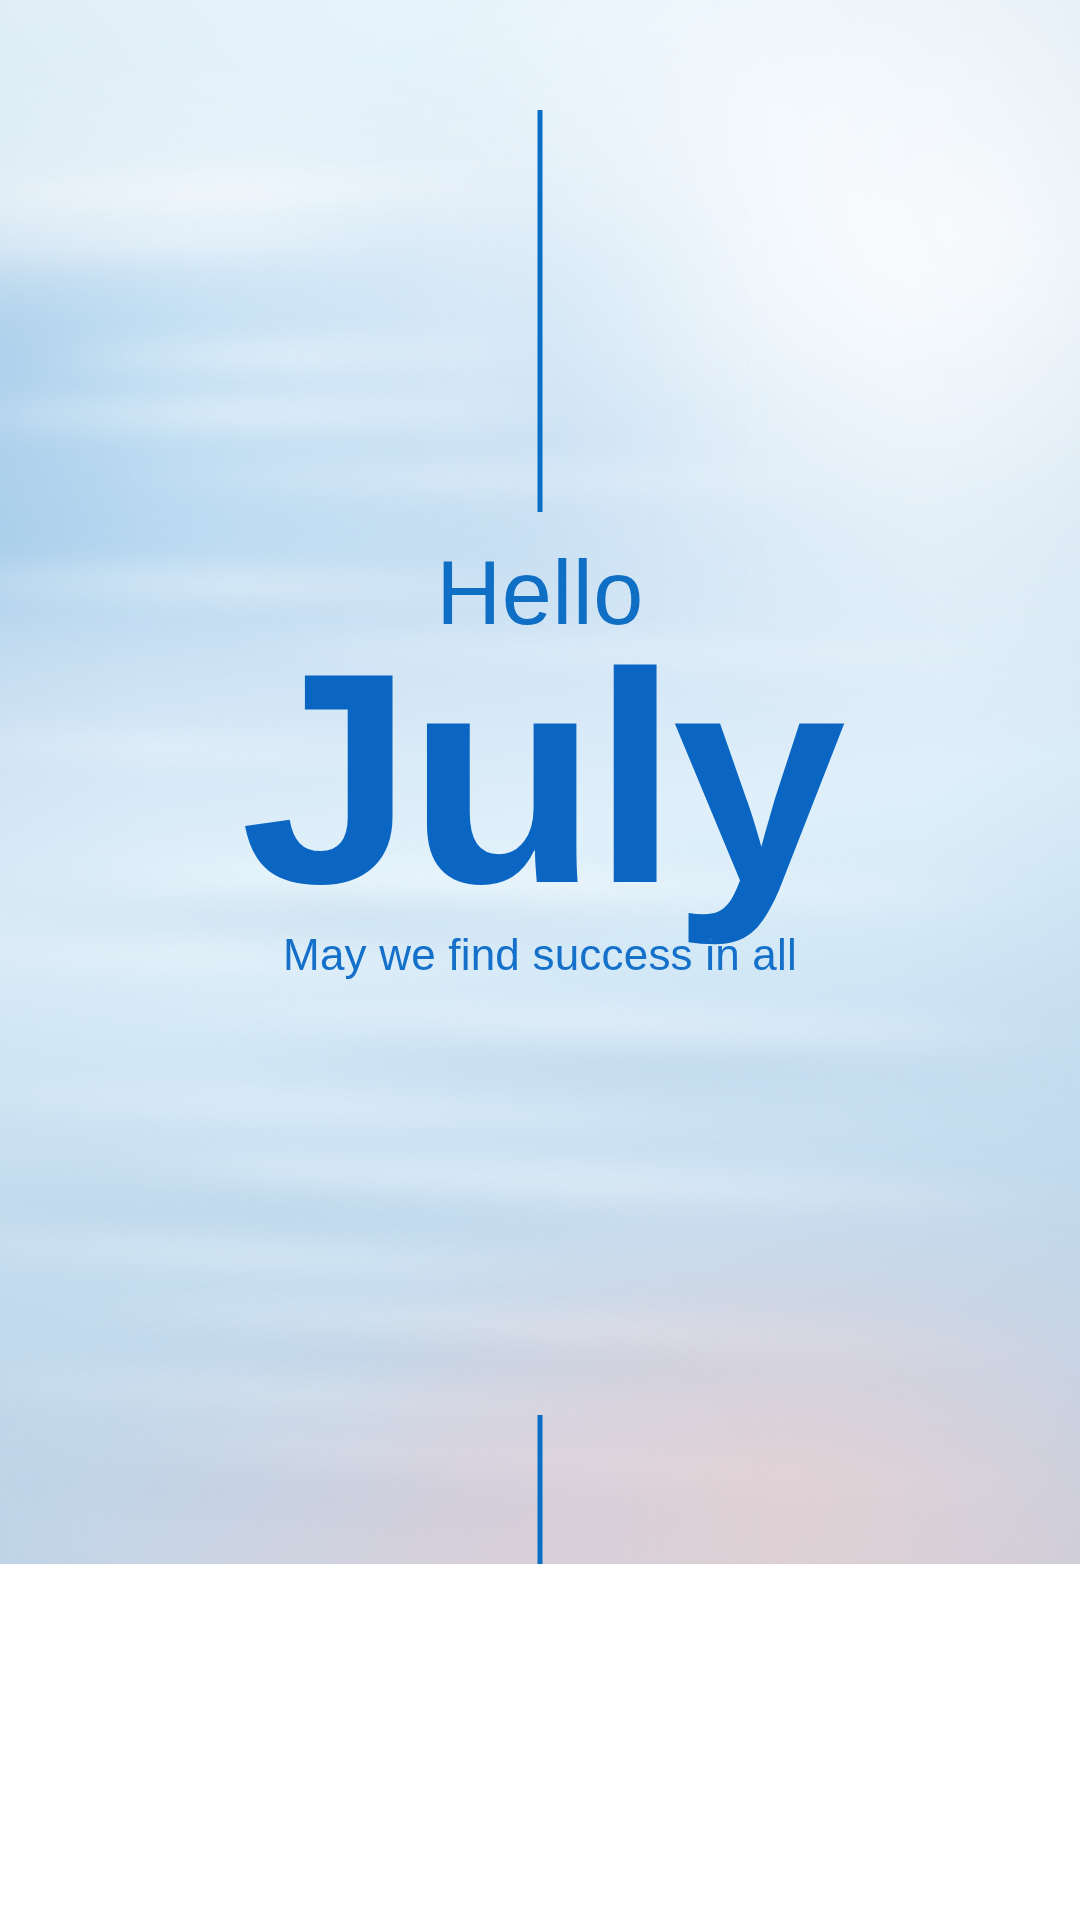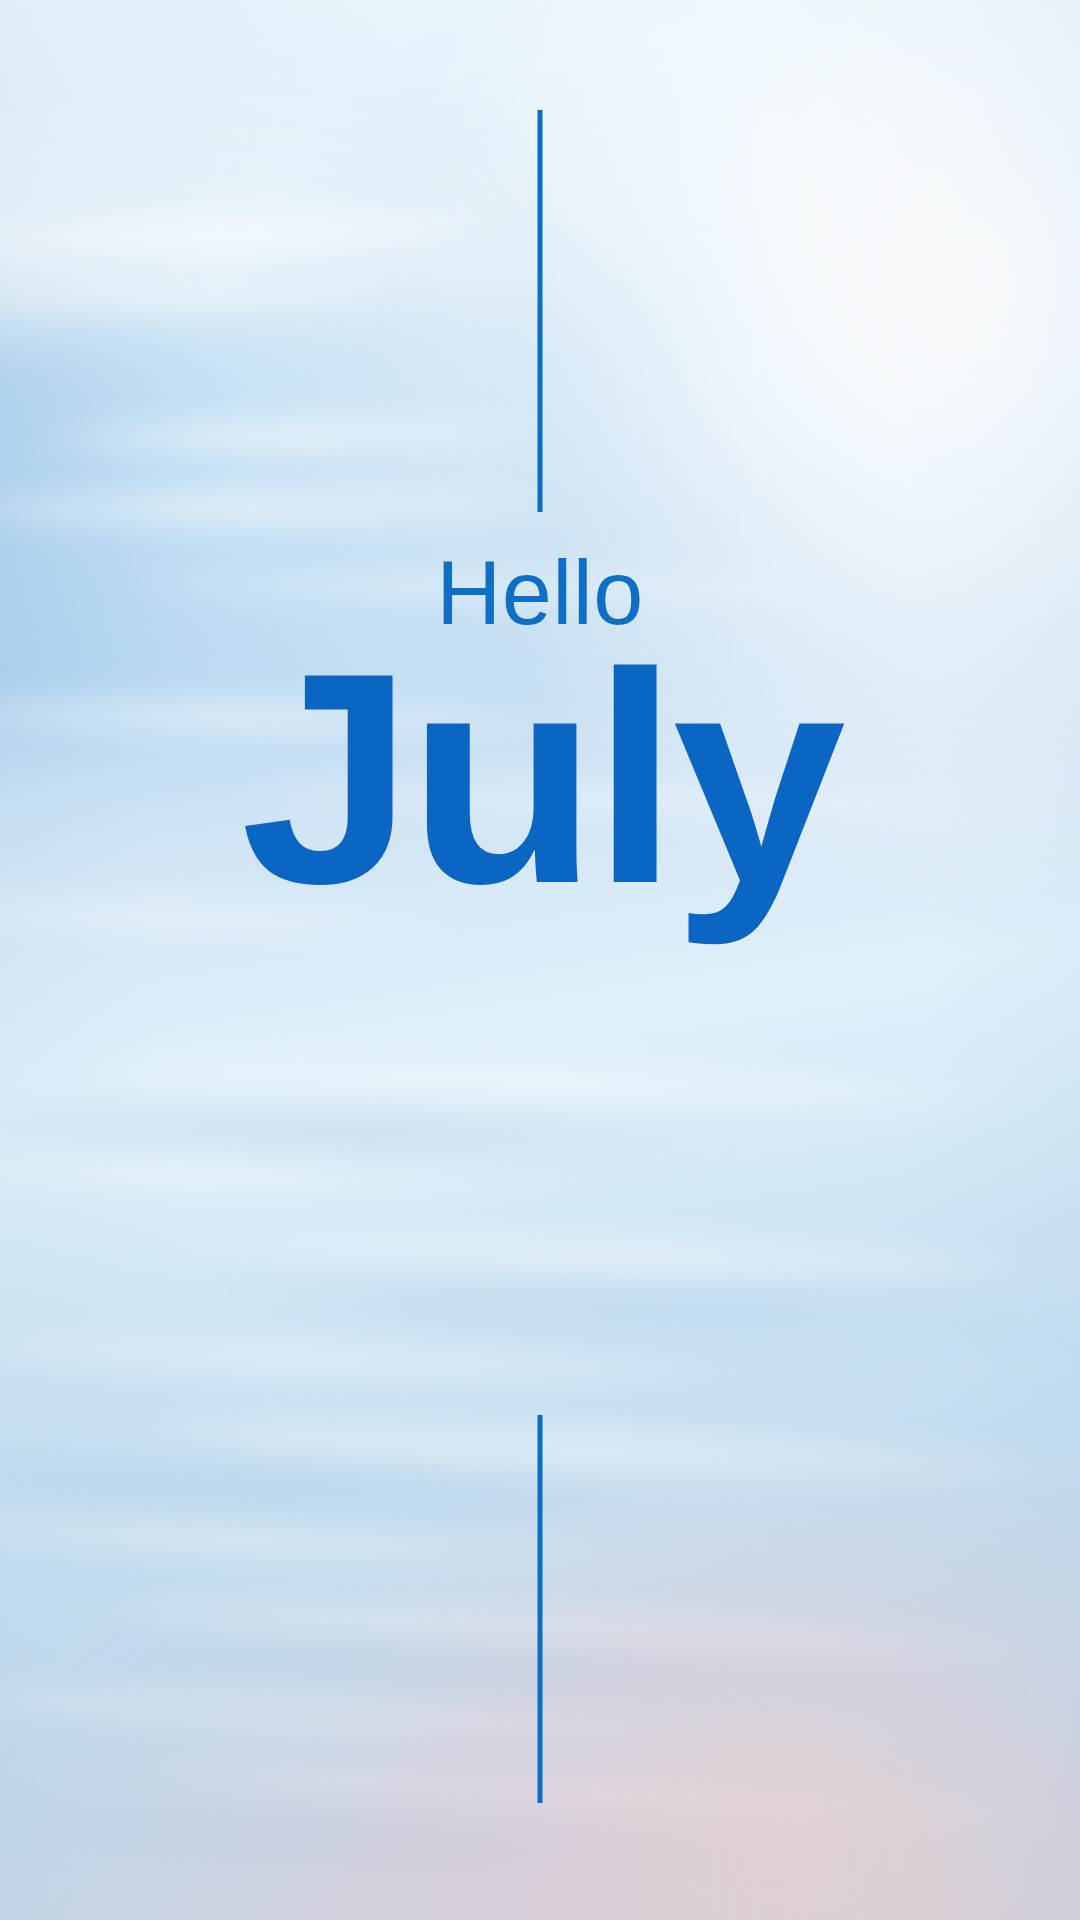--- a/index.html
+++ b/index.html
@@ -7,21 +7,21 @@
     padding: 0;
     background: #ffffff;
   }
   body {
     font-family: "Liberation Sans", sans-serif;
   }
 
   .poster {
     position: relative;
     width: 1080px;
-    height: 1920px;
+    height: 1564px;
     overflow: hidden;
     background: #cfe3f2;
   }
 
   
   .sky-base {
     position: absolute;
     inset: 0;
     background:
       linear-gradient(171deg,
@@ -271,16 +271,17 @@
 
   <div class="rule rule-top"></div>
   <div class="rule rule-bottom"></div>
 
   <div class="content">
     <div class="hello">Hello</div>
 
     <div class="month">July</div>
 
     <div class="tagline">
+      <div>May we find success in all</div>
     </div>
   </div>
 
 </div>
 
 </body></html>

